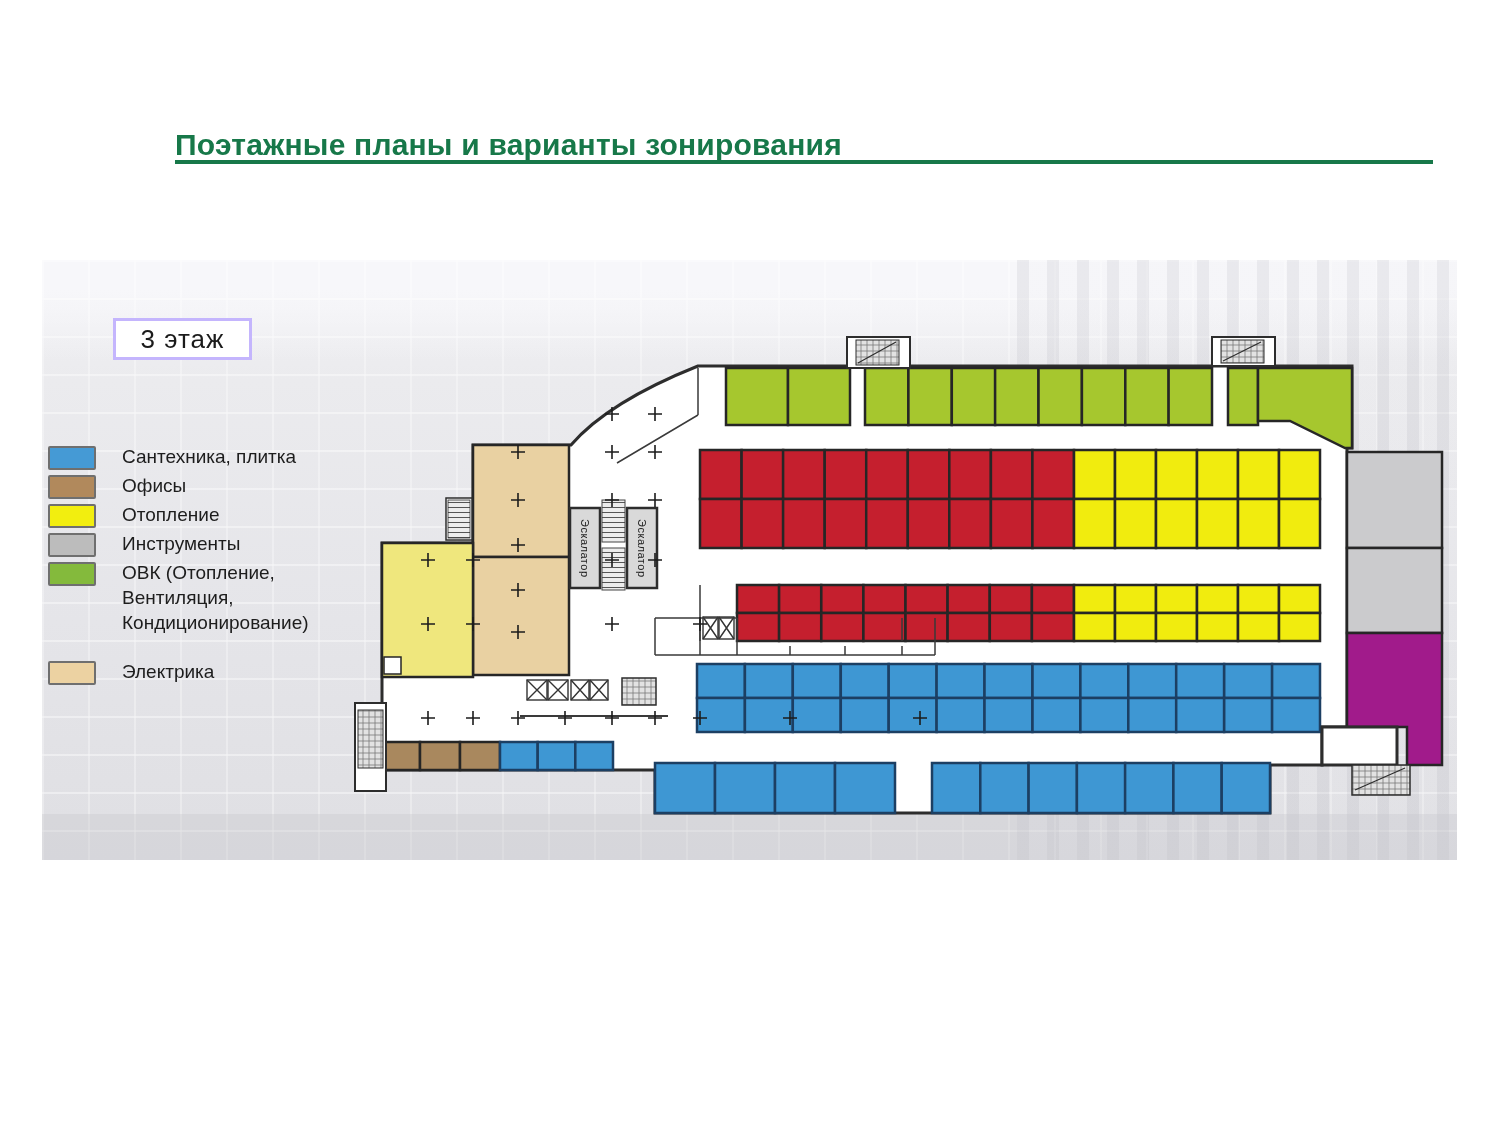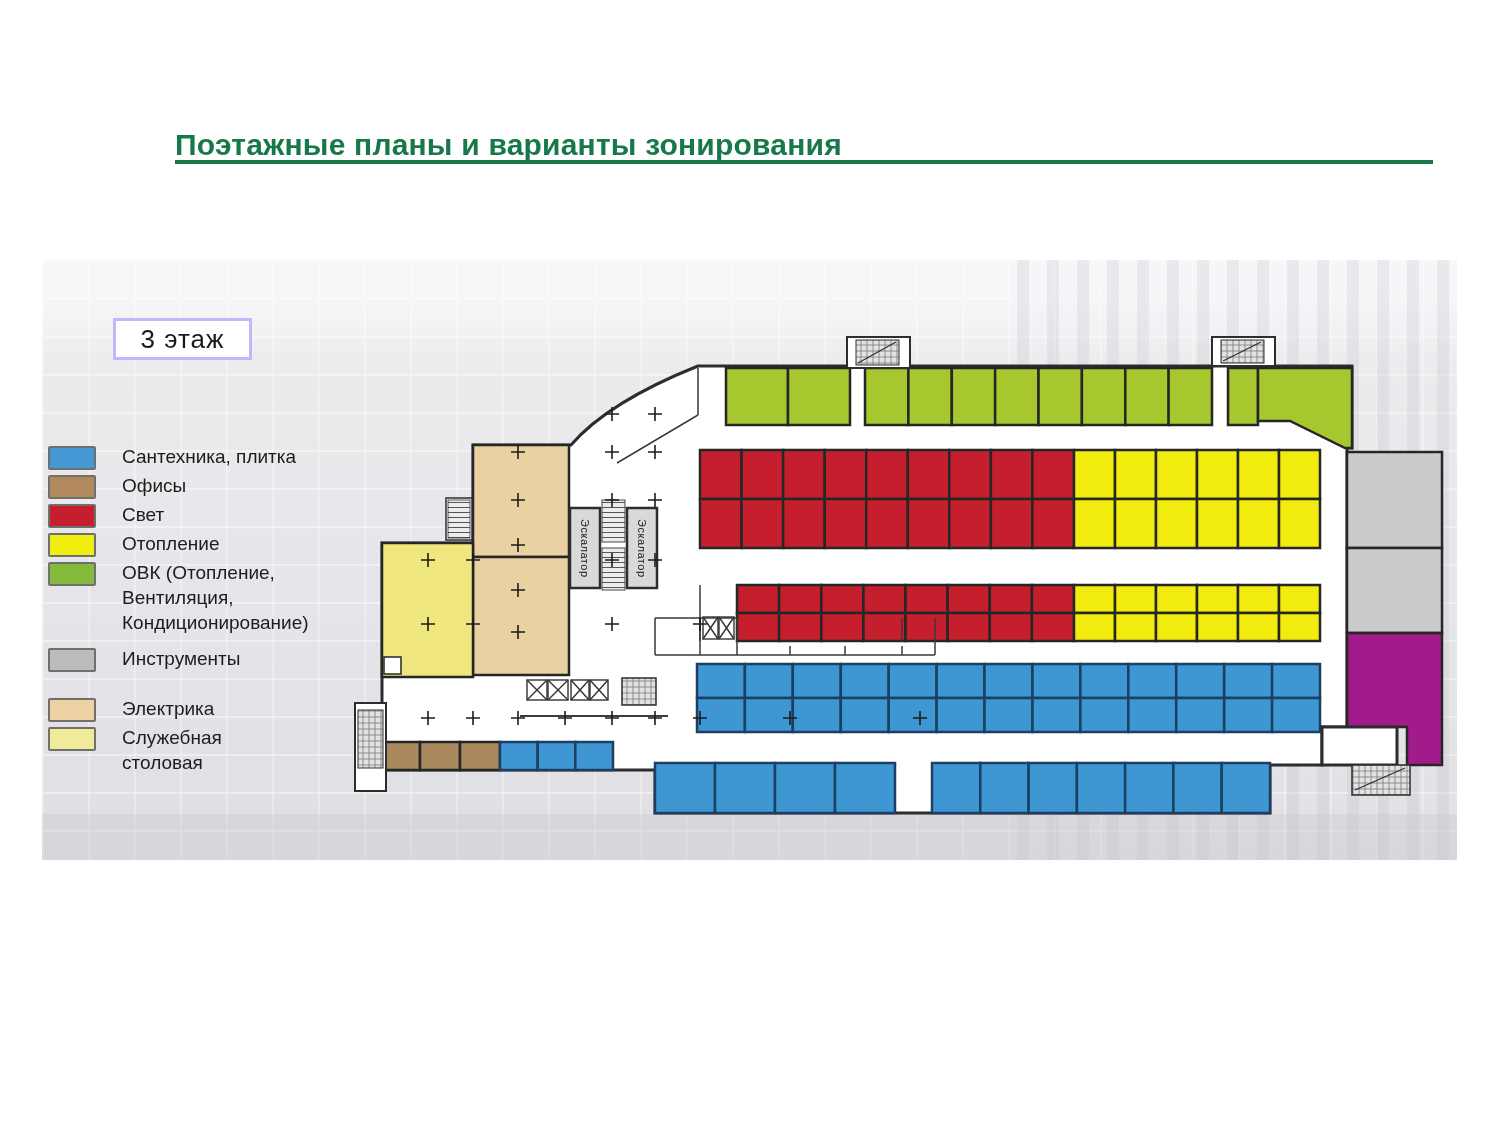--- a/index.html
+++ b/index.html
@@ -294,46 +294,37 @@
 
   <div class="legend" id="legend">
       <div class="legend-row r-plumbing">
         <div class="sw" style="background: rgb(69, 154, 213);"></div>
         <div class="lb">Сантехника, плитка</div>
       </div>
       <div class="legend-row r-offices">
         <div class="sw" style="background: rgb(177, 137, 92);"></div>
         <div class="lb">Офисы</div>
       </div>
-      <div class="legend-row r-light">
-        <div class="sw" style="background: rgb(197, 31, 46);"></div>
-        <div class="lb">Свет</div>
-      </div>
       <div class="legend-row r-electrics">
         <div class="sw" style="background: rgb(242, 238, 15);"></div>
         <div class="lb">Отопление</div>
+      </div>
+      <div class="legend-row r-tools">
+        <div class="sw" style="background: rgb(188, 188, 188);"></div>
+        <div class="lb">Инструменты</div>
       </div>
       <div class="legend-row r-hvac">
         <div class="sw" style="background: rgb(132, 186, 60);"></div>
         <div class="lb">ОВК (Отопление,
 Вентиляция,
 Кондиционирование)</div>
       </div>
-      <div class="legend-row r-tools">
-        <div class="sw" style="background: rgb(188, 188, 188);"></div>
-        <div class="lb">Инструменты</div>
-      </div>
       <div class="legend-row r-restaurant">
         <div class="sw" style="background: rgb(236, 210, 162);"></div>
         <div class="lb">Электрика</div>
       </div>
-      <div class="legend-row r-canteen">
-        <div class="sw" style="background: rgb(240, 235, 154);"></div>
-        <div class="lb">Служебная
-столовая</div>
-      </div>
     </div>
 
   <div class="page-badge">
     <span>8</span>
   </div>
 
 </div>
 
 </body></html>

